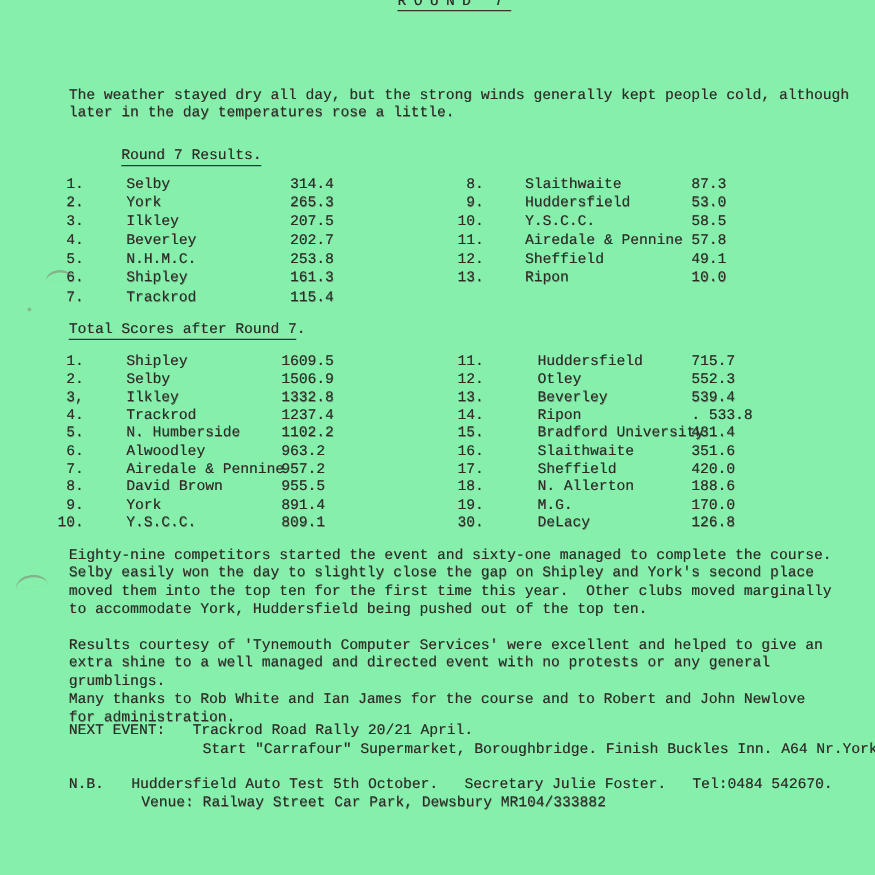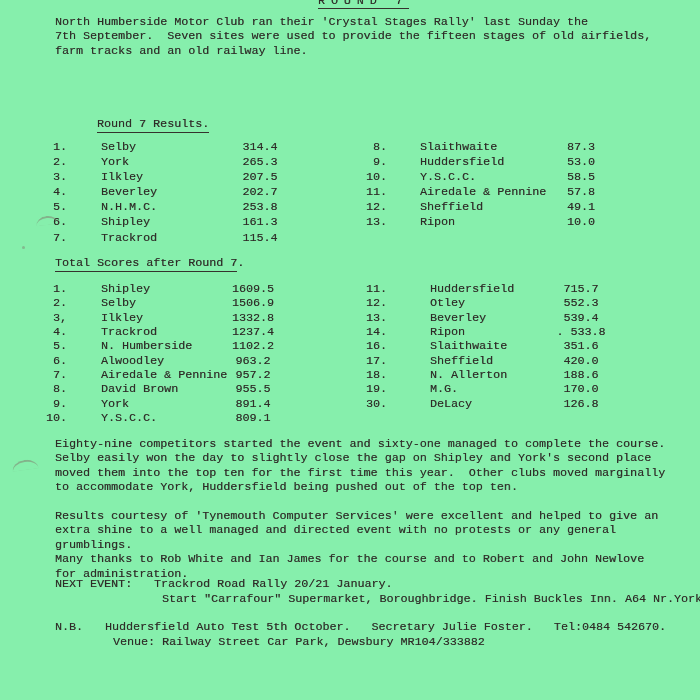--- a/index.html
+++ b/index.html
@@ -27,21 +27,21 @@
   .underlined{
     border-bottom:1.3px solid #35322d;
     padding-bottom:0.5px;
   }
   .list{position:absolute;}
   .row{position:relative;}
   .r7 .row{height:15.1px;}
   .tot .row{height:14.35px;}
   .row .rank{position:absolute;left:0;width:27px;text-align:right;white-space:pre;}
   .row .club{position:absolute;left:61px;white-space:pre;}
-  .row .score{position:absolute;right:0;width:56px;text-align:center;white-space:pre;}
+  .row .score{position:absolute;right:0;width:56px;text-align:left;white-space:pre;}
   .r7-right .club{left:60px;}
   .tot-right .club{left:70px;}
   
   .smudge{
     position:absolute;
     border-top:2px solid rgba(128,120,106,0.5);
     border-radius:50% 50% 0 0 / 100% 100% 0 0;
   }
   .speck{
     position:absolute;
@@ -51,24 +51,23 @@
 </style>
 </head>
 <body>
 
 <div class="page">
 
   <div class="abs" style="left:318px;top:-6px;width:91px;">
     <span class="doc-title" style="width:91px;">ROUND 7</span>
   </div>
 
-  <div class="abs para" style="left:55px;top:15px;width:640px;">North Humberside Motor Club ran their 'Crystal Stages Rally' last Sunday the
-7th September.  Seven sites were used to provide the fifteen stages of old airfields,
-farm tracks and an old railway line.</div>
-
+
+  <div class="abs para" style="left:55px;top:69px;width:640px;">The weather stayed dry all day, but the strong winds generally kept people cold, although
+later in the day temperatures rose a little.</div>
 
   <div class="abs" style="left:55px;top:117px;padding-left:42px;">
     <span class="underlined">Round 7 Results.</span><span></span>
   </div>
 
   <div class="list r7 r7-left" style="left:40px;top:140px;width:248px;">
 
   <div class="row">
         <span class="rank">1.</span>
         <span class="club">Selby</span>
@@ -212,20 +211,25 @@
       </div>
       <div class="row">
         <span class="rank">13.</span>
         <span class="club">Beverley</span>
         <span class="score">539.4</span>
       </div>
       <div class="row">
         <span class="rank">14.</span>
         <span class="club">Ripon</span>
         <span class="score">. 533.8</span>
+      </div>
+      <div class="row">
+        <span class="rank">15.</span>
+        <span class="club">Bradford University</span>
+        <span class="score">431.4</span>
       </div>
       <div class="row">
         <span class="rank">16.</span>
         <span class="club">Slaithwaite</span>
         <span class="score">351.6</span>
       </div>
       <div class="row">
         <span class="rank">17.</span>
         <span class="club">Sheffield</span>
         <span class="score">420.0</span>
@@ -252,21 +256,21 @@
 moved them into the top ten for the first time this year.  Other clubs moved marginally
 to accommodate York, Huddersfield being pushed out of the top ten.</div>
 
   <div class="abs para" style="left:55px;top:509px;width:645px;">Results courtesy of 'Tynemouth Computer Services' were excellent and helped to give an
 extra shine to a well managed and directed event with no protests or any general grumblings.
 Many thanks to Rob White and Ian James for the course and to Robert and John Newlove
 for administration.</div>
 
   <div>
     <span class="abs" style="left:55px;top:577px;white-space:pre;">NEXT EVENT:</span>
-    <span class="abs" style="left:154px;top:577px;white-space:pre;">Trackrod Road Rally 20/21 January.</span>
+    <span class="abs" style="left:154px;top:577px;white-space:pre;">Trackrod Road Rally 20/21 April.</span>
     <span class="abs" style="left:162px;top:591.5px;white-space:pre;">Start "Carrafour" Supermarket, Boroughbridge. Finish Buckles Inn. A64 Nr.York</span>
   </div>
 
   <div>
     <span class="abs" style="left:55px;top:620px;white-space:pre;">N.B.</span>
     <span class="abs" style="left:105px;top:620px;white-space:pre;">Huddersfield Auto Test 5th October.   Secretary Julie Foster.   Tel:0484 542670.</span>
     <span class="abs" style="left:113px;top:634.5px;white-space:pre;">Venue: Railway Street Car Park, Dewsbury MR104/333882</span>
   </div>
 
   <div class="smudge" style="left:36px;top:216px;width:22px;height:7px;transform:rotate(-6deg);"></div>

